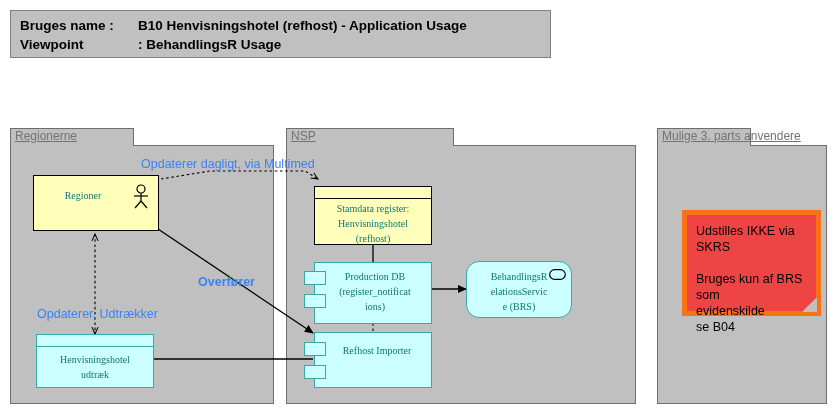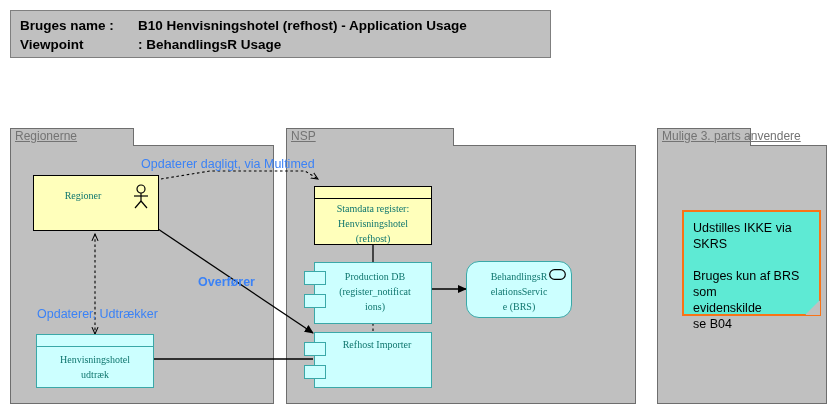--- a/index.html
+++ b/index.html
@@ -148,22 +148,22 @@
   
   .svc-icon {
     position: absolute;
     z-index: 8;
   }
 
   
   #note-3p {
     position: absolute;
     z-index: 6;
-    background: #5eead4;
-    border: 2px solid #f97316;
+    background: #ef4444;
+    border: 5px solid #f97316;
     box-sizing: border-box;
   }
   .note-fold {
     position: absolute;
     right: -1px;
     bottom: -1px;
     width: 14px;
     height: 14px;
     background: #c0c0c0;
     border-left: 1px solid #7a7a7a;
@@ -290,21 +290,21 @@
   <div class="port" style="top:8px;"></div>
   <div class="port" style="top:31px;"></div>
   <div class="node-text" style="top:6px; left:6px; right:2px;">Production DB
 (register_notificat
 ions)</div>
 </div>
 
 <div class="node cyan-comp" id="node-refhost-importer" style="left:314px; top:332px; width:118px; height:56px;">
   <div class="port" style="top:9px;"></div>
   <div class="port" style="top:32px;"></div>
-  <div class="node-text" style="top:4px; left:10px; right:2px;">Refhost Importer</div>
+  <div class="node-text" style="top:10px; left:10px; right:2px;">Refhost Importer</div>
 </div>
 
 <div class="node cyan-service" id="node-brs" style="left:466px; top:261px; width:106px; height:57px;">
   <div class="node-text" style="top:7px; left:2px; right:2px;">BehandlingsR
 elationsServic
 e (BRS)</div>
   <svg class="svc-icon" style="right:5px; top:7px;" width="17" height="11" viewBox="0 0 17 11" xmlns="http://www.w3.org/2000/svg">
     <rect x="0.7" y="0.7" width="15.6" height="9.6" rx="4.8" ry="4.8" fill="none" stroke="#000000" stroke-width="1.2"></rect>
   </svg>
 </div>

